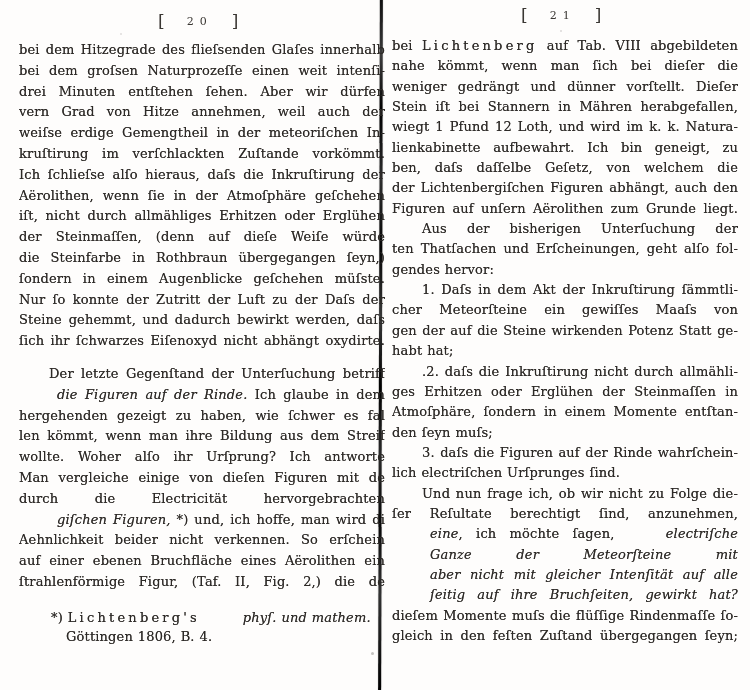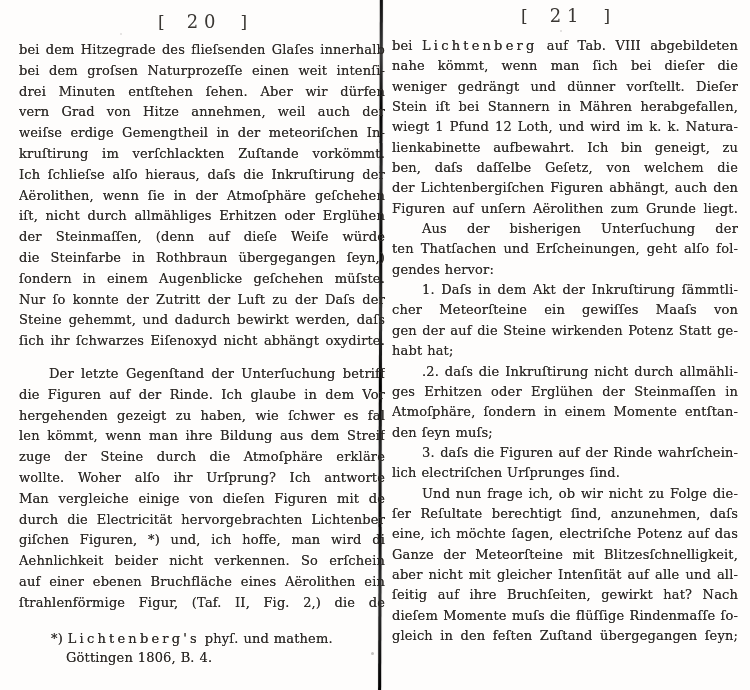--- a/index.html
+++ b/index.html
@@ -13,21 +13,21 @@
   }
   
   .pageno{
     position:absolute;
     display:flex;
     align-items:center;
     gap:19px;
     font-size:15px;
     color:#3a3733;
   }
-  .pageno .num{letter-spacing:6px;font-size:18px;padding-left:3px;}
+  .pageno .num{letter-spacing:6px;font-size:11px;padding-left:3px;}
   .pageno .br{font-size:17px;}
   
   .gutter{
     position:absolute;
     left:379px;top:0;
     width:3px;height:690px;
     background:linear-gradient(180deg,
       #111 0%, #3c3c3c 8%, #000 16%, #2e2e2e 26%, #050505 36%,
       #383838 46%, #000 56%, #2a2a2a 66%, #060606 76%, #333 86%, #000 100%);
     transform:rotate(0.15deg);
@@ -48,21 +48,21 @@
     font-size:13px;
     letter-spacing:.15px;
     word-spacing:.6px;
     text-shadow:0 0 .45px rgba(45,42,39,.75);
   }
   .col-left .line{height:20.8px;line-height:20.8px;}
   .col-right .line{height:20.35px;line-height:20.35px;}
   .line.ind{text-indent:30px;}
   .line.noj{text-align-last:left;}
   .line.pgap{margin-top:12px;}
-  .it{}
+  .it{font-style:italic;margin-left:38px;}
   .sp{letter-spacing:3.2px;}
   
   .footnote{
     margin-top:15px;
     padding-left:32px;
   }
   .footnote .line{
     font-size:13px;
     height:19px;line-height:19px;
     text-align:left;text-align-last:left;
@@ -107,21 +107,20 @@
         <div class="line"><span>der Steinmaſſen,  (denn auf dieſe Weiſe würde</span></div>
         <div class="line"><span>die Steinfarbe in Rothbraun übergegangen ſeyn,)</span></div>
         <div class="line"><span>ſondern in einem Augenblicke geſchehen müſste.</span></div>
         <div class="line"><span>Nur ſo konnte der Zutritt der Luft zu der Daſs der</span></div>
         <div class="line"><span>Steine gehemmt, und dadurch bewirkt werden, daſs</span></div>
         <div class="line"><span>ſich ihr ſchwarzes Eiſenoxyd nicht abhängt oxydirte.</span></div>
         <div class="line ind pgap"><span>Der letzte Gegenſtand der Unterſuchung betriff</span></div>
         <div class="line"><span class="it">die Figuren auf der Rinde.</span><span>  Ich glaube in dem Vor</span></div>
         <div class="line"><span>hergehenden gezeigt zu haben,  wie ſchwer es fal</span></div>
         <div class="line"><span>len kömmt, wenn man ihre Bildung aus dem Streif</span></div>
-        <div class="line"><span>zuge der Steine durch die Atmoſphäre erkläre</span></div>
         <div class="line"><span>wollte.  Woher alſo ihr Urſprung?  Ich antworte</span></div>
         <div class="line"><span>Man vergleiche einige von dieſen Figuren mit de</span></div>
         <div class="line"><span>durch die Electricität hervorgebrachten </span><span class="it">Lichtenber</span></div>
         <div class="line"><span class="it">giſchen Figuren,</span><span> *) und, ich hoffe, man wird di</span></div>
         <div class="line"><span>Aehnlichkeit beider nicht verkennen.  So erſchein</span></div>
         <div class="line"><span>auf einer ebenen Bruchfläche eines Aërolithen ein</span></div>
         <div class="line"><span>ſtrahlenförmige Figur,  (Taf. II,  Fig. 2,)  die de</span></div>
       </div>
     <div class="footnote">
         <div class="line noj"><span>*) </span><span class="sp">Lichtenberg's</span><span> </span><span class="it">phyſ. und mathem. Schrifte</span></div>

